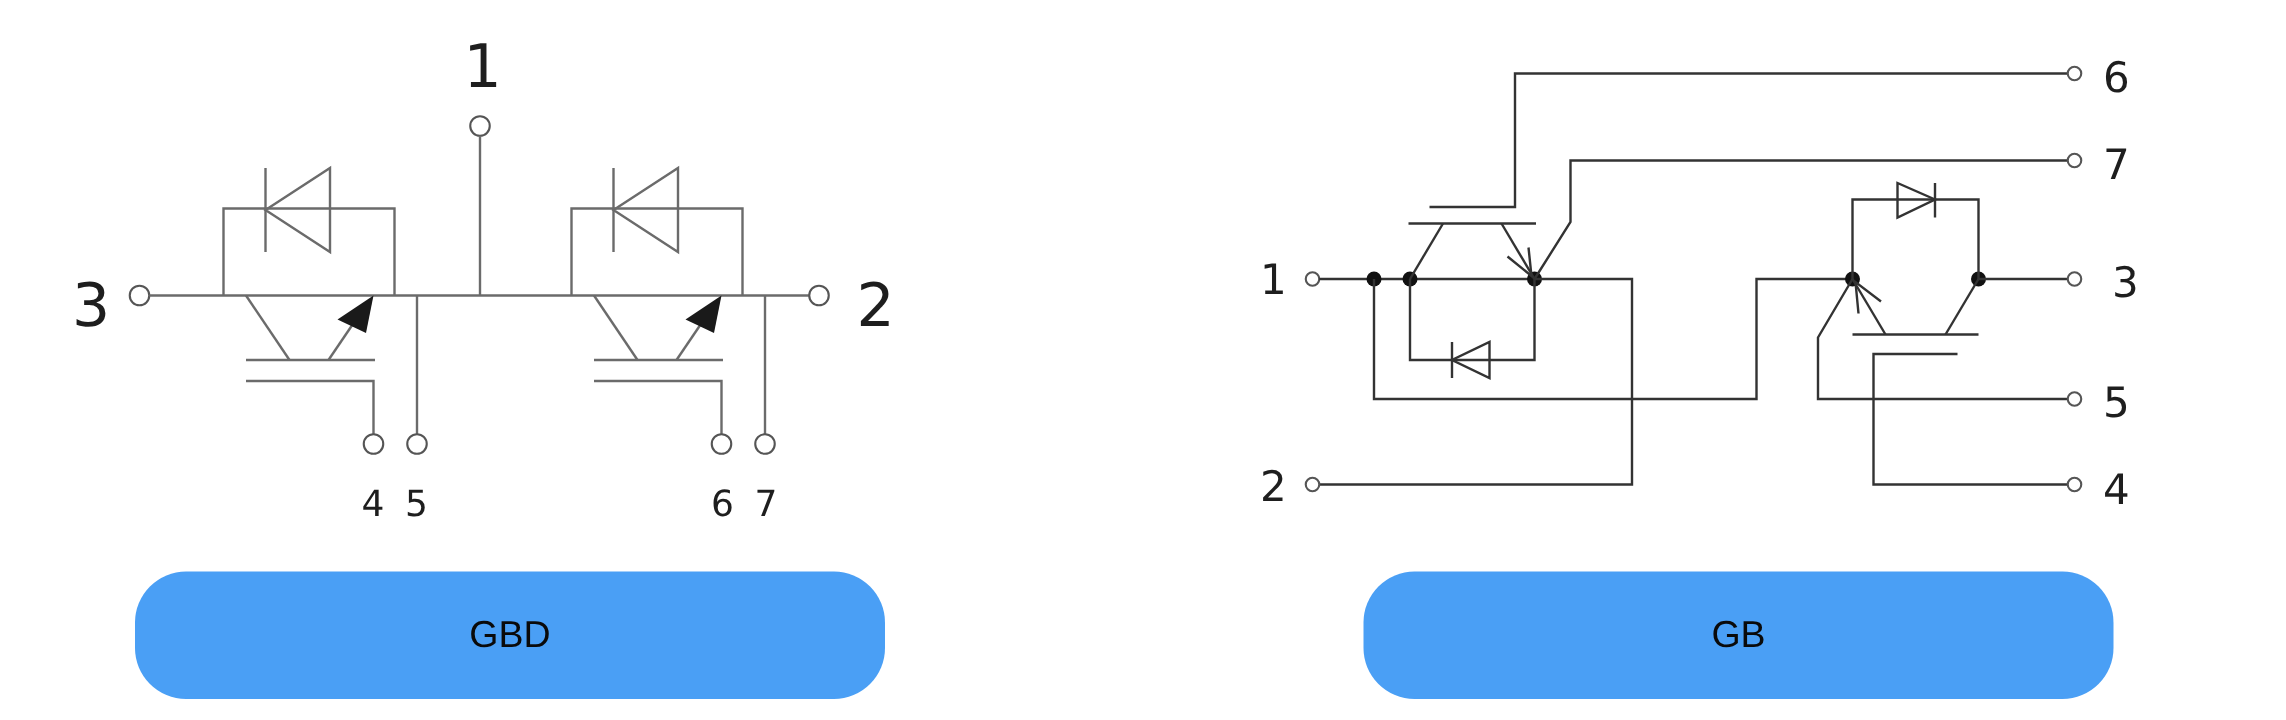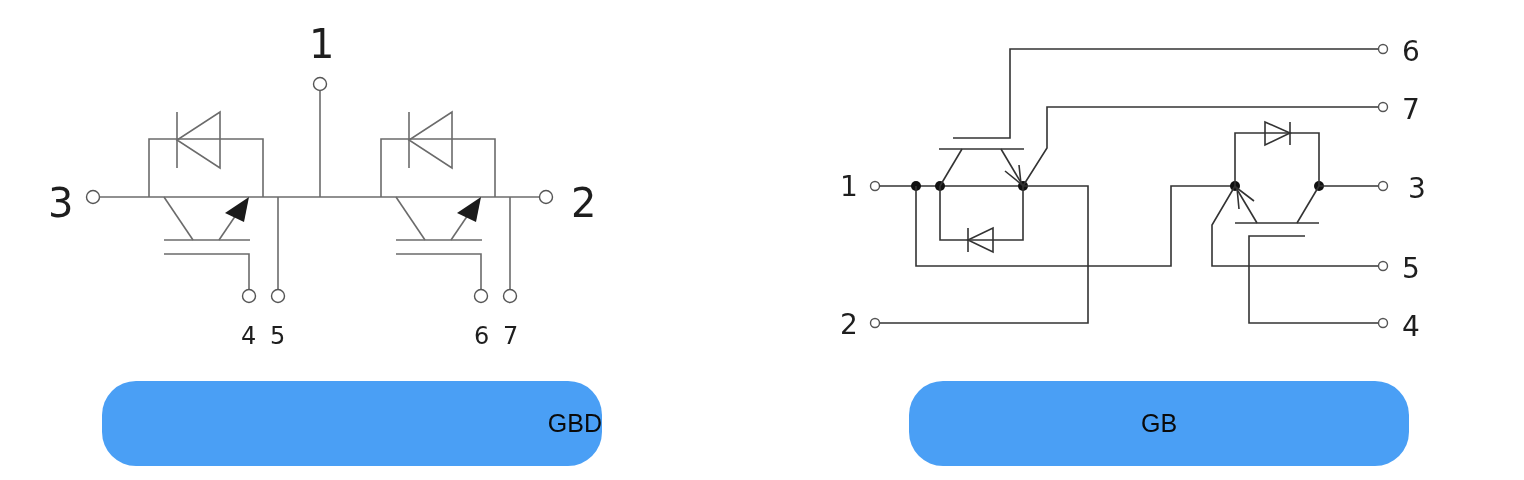--- a/index.html
+++ b/index.html
@@ -59,21 +59,21 @@
       border: none;
       display: flex;
       align-items: center;
       justify-content: center;
       color: #0a0a0a;
       font-family: "Liberation Sans", sans-serif;
       font-size: 25px;
       cursor: pointer;
       padding: 0;
     }
-    .btn-gbd { left: 102px; width: 500px; justify-content: flex-end; }
+    .btn-gbd { left: 90px; width: 500px; }
     .btn-gb { left: 909px; width: 500px; justify-content: center; }
   </style>
 </head>
 <body>
 
 <svg class="diagram-svg" viewBox="0 0 1524 480" xmlns="http://www.w3.org/2000/svg">
 
   <g>
 
     <text class="pin-label label-big" x="309" y="58">1</text>

